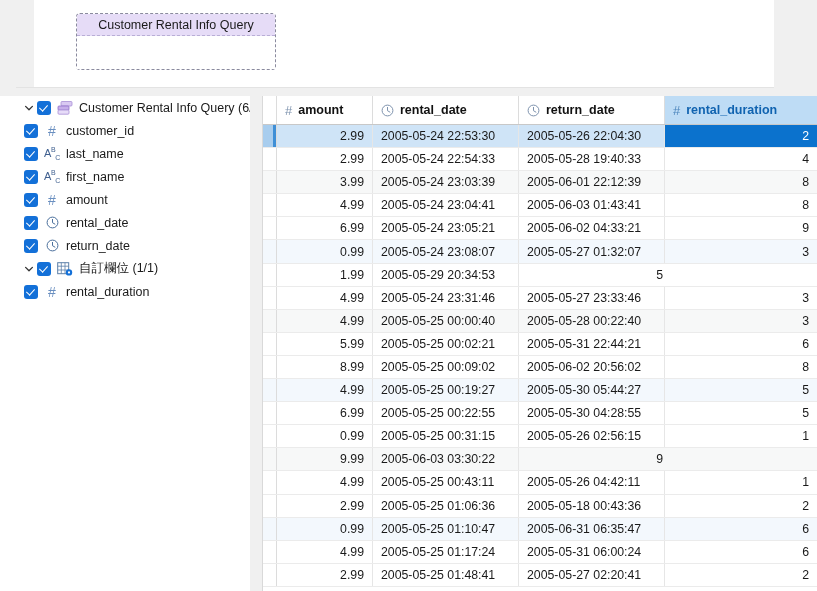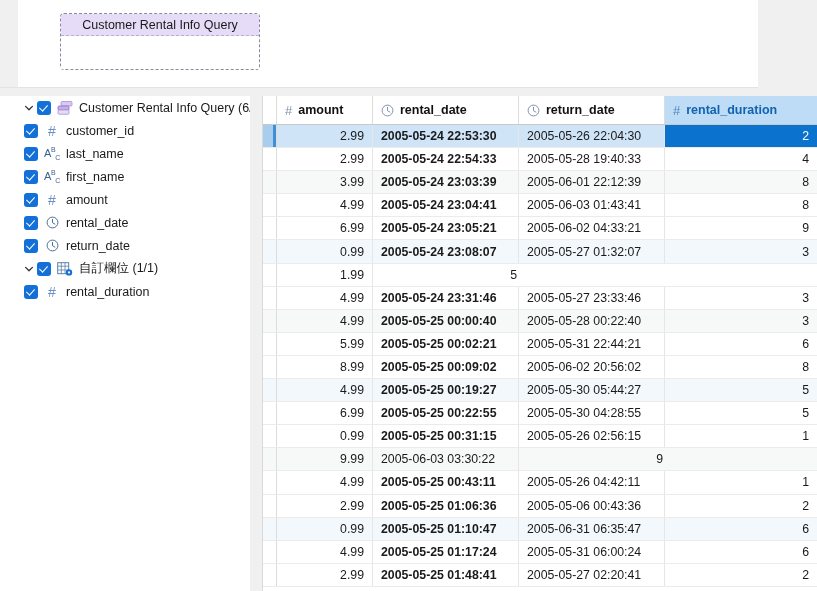--- a/index.html
+++ b/index.html
@@ -9,21 +9,21 @@
     overflow: hidden;
     background: #ffffff;
     font-family: "Liberation Sans", sans-serif;
     -webkit-font-smoothing: antialiased;
   }
 
   #app { position: relative; width: 817px; height: 591px; background: #f0f0f0; }
 
   
   .diagram-canvas {
-    position: absolute; left: 0; top: 0;
+    position: absolute; left: 16px; top: 0;
     width: 758px; height: 88px;
     background: #ffffff;
     border-bottom: 1px solid #e3e3e3;
     overflow: hidden;
   }
   .diagram-gutter {
     position: absolute; left: 0; top: 0;
     width: 18px; height: 88px;
     background: #f0f0f0;
   }
@@ -201,21 +201,21 @@
     position: relative;
   }
   .grow.selected .gc-gutter { background: #a8cdee; }
   .grow.selected .gc-gutter::after {
     content: "";
     position: absolute; right: 0; top: 0;
     width: 3px; height: 100%;
     background: #3f8fd6;
   }
   .gc-amount { flex: 0 0 96px; justify-content: flex-end; padding-left: 20px; }
-  .gc-rental { flex: 0 0 146px; font-weight: bold; }
+  .gc-rental { flex: 0 0 146px; }
   .gc-return { flex: 0 0 146px; }
   .gc-dur    { flex: 0 0 152px; justify-content: flex-end; border-right: none; }
   .grow.selected .gc-dur {
     background: #0b72cd; color: #ffffff;
   }
 </style>
 </head>
 <body>
 
 <div id="app">
@@ -408,20 +408,21 @@
           <div class="grow stripe-blue">
             <div class="gcell gc-gutter"></div>
             <div class="gcell gc-amount">0.99</div>
             <div class="gcell gc-rental">2005-05-24 23:08:07</div>
             <div class="gcell gc-return">2005-05-27 01:32:07</div>
             <div class="gcell gc-dur">3</div>
           </div>
           <div class="grow">
             <div class="gcell gc-gutter"></div>
             <div class="gcell gc-amount">1.99</div>
+            <div class="gcell gc-return">2005-05-29 20:34:53</div>
             <div class="gcell gc-dur">5</div>
           </div>
           <div class="grow">
             <div class="gcell gc-gutter"></div>
             <div class="gcell gc-amount">4.99</div>
             <div class="gcell gc-rental">2005-05-24 23:31:46</div>
             <div class="gcell gc-return">2005-05-27 23:33:46</div>
             <div class="gcell gc-dur">3</div>
           </div>
           <div class="grow stripe-gray">
@@ -476,21 +477,21 @@
             <div class="gcell gc-gutter"></div>
             <div class="gcell gc-amount">4.99</div>
             <div class="gcell gc-rental">2005-05-25 00:43:11</div>
             <div class="gcell gc-return">2005-05-26 04:42:11</div>
             <div class="gcell gc-dur">1</div>
           </div>
           <div class="grow">
             <div class="gcell gc-gutter"></div>
             <div class="gcell gc-amount">2.99</div>
             <div class="gcell gc-rental">2005-05-25 01:06:36</div>
-            <div class="gcell gc-return">2005-05-06 00:43:36</div>
+            <div class="gcell gc-return">2005-05-18 00:43:36</div>
             <div class="gcell gc-dur">2</div>
           </div>
           <div class="grow stripe-blue">
             <div class="gcell gc-gutter"></div>
             <div class="gcell gc-amount">0.99</div>
             <div class="gcell gc-rental">2005-05-25 01:10:47</div>
             <div class="gcell gc-return">2005-06-31 06:35:47</div>
             <div class="gcell gc-dur">6</div>
           </div>
           <div class="grow">

